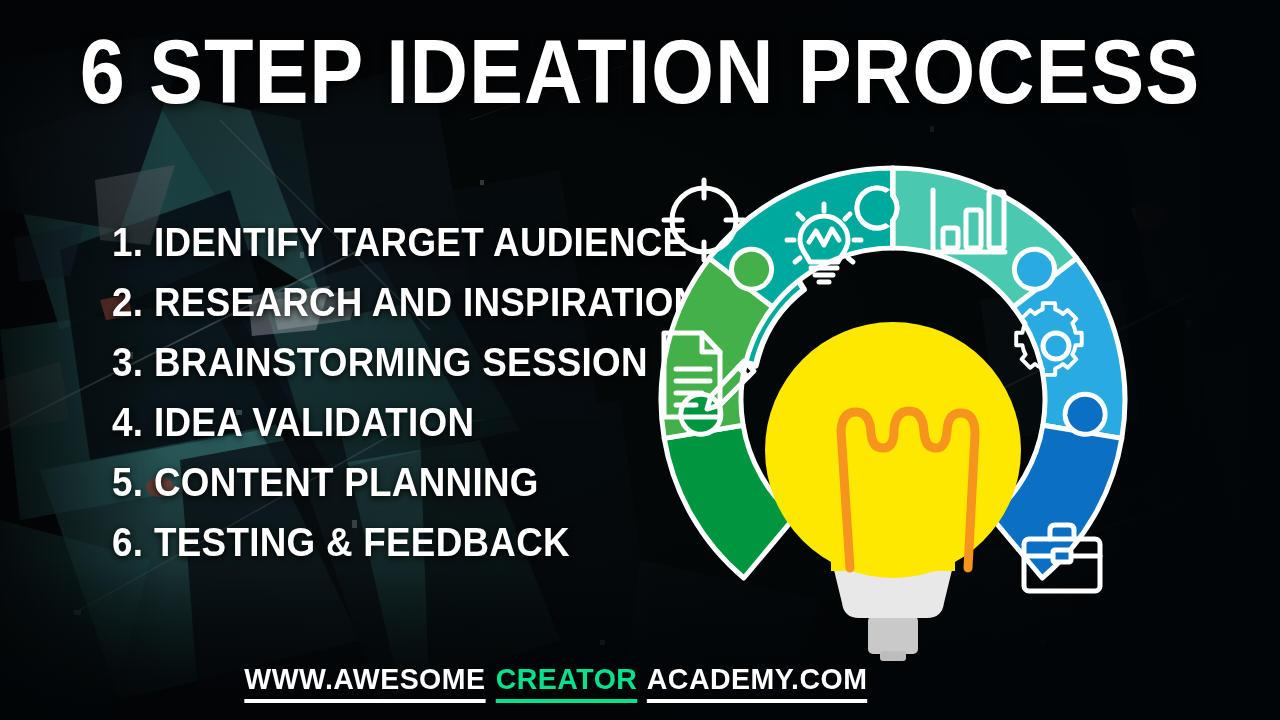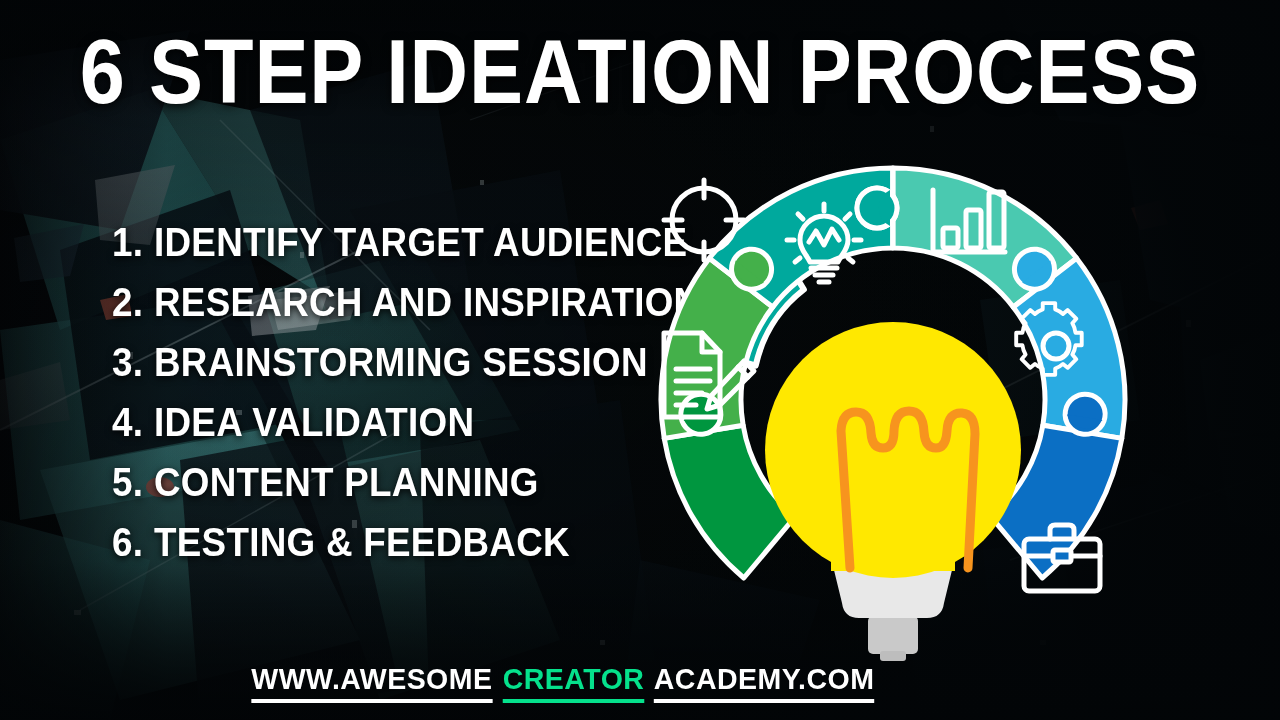--- a/index.html
+++ b/index.html
@@ -80,21 +80,20 @@
     position:absolute;
     left:0; top:660px; width:1112px;
     text-align:center;
     font-family:"Liberation Sans Narrow","Liberation Sans", sans-serif;
     font-weight:bold;
     font-size:30px;
     line-height:38px;
     letter-spacing:0.5px;
     color:#ffffff;
     white-space:nowrap;
-    margin-left:7px;
   }
   #footer-url .seg {
     display:inline-block;
     border-bottom:4px solid currentColor;
     padding-bottom:1px;
     transform:scaleX(0.95);
   }
   .url-white { color:#ffffff; }
   .url-green { color:#05E18C; }
 </style>

